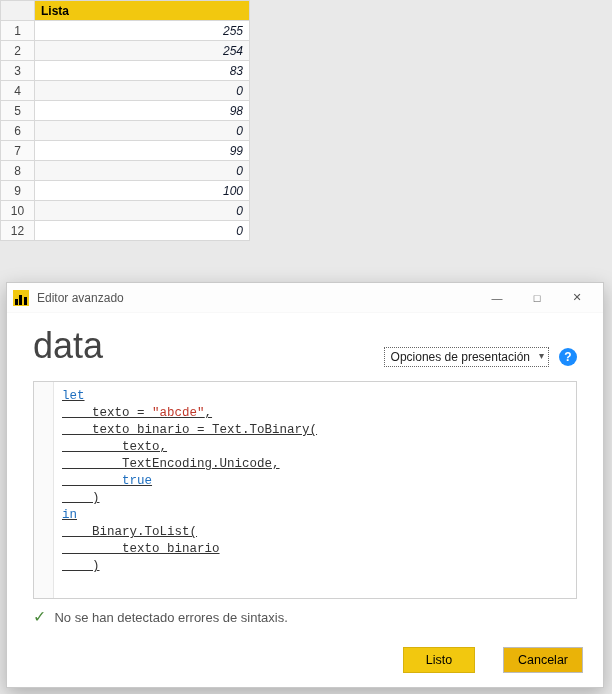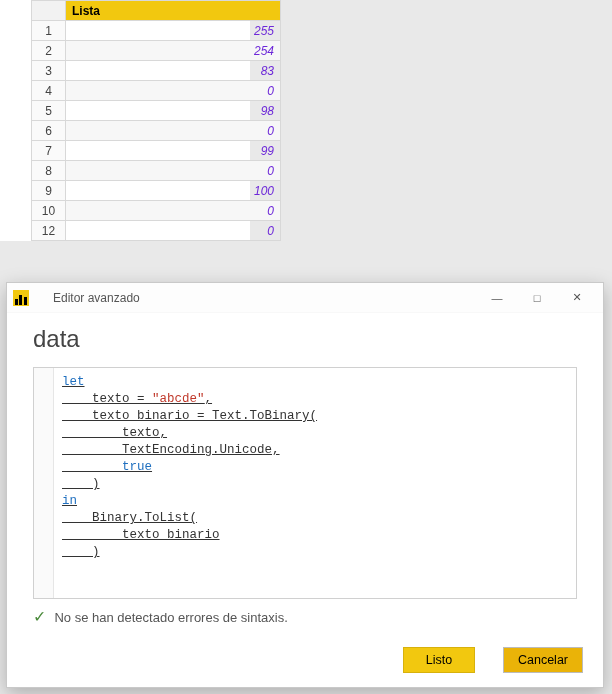--- a/index.html
+++ b/index.html
@@ -14,21 +14,20 @@
     position: relative;
   }
   .table-wrap {
     background: #fff;
     width: 250px;
     margin: 0 0 0 0;
   }
   table.data {
     border-collapse: collapse;
     width: 100%;
-    margin-left: 31px;
   }
   table.data th, table.data td {
     border: 1px solid #d8d8d8;
     padding: 2px 6px;
     height: 20px;
     font-size: 12px;
   }
   table.data th.rowidx-head {
     width: 34px;
     background: #f2f2f2;
@@ -44,21 +43,21 @@
     text-align: center;
     background: #fafafa;
     color: #444;
   }
   table.data tbody tr:nth-child(even) td.cell {
     background: #f7f7f7;
   }
   table.data td.cell {
     text-align: right;
     font-style: italic;
-    color: #6d28d9;
+    color: #0f172a;
   }
 
   
   .dialog {
     position: absolute;
     left: 6px;
     top: 282px;
     width: 598px;
     height: 406px;
     background: #fff;
@@ -67,21 +66,20 @@
     display: flex;
     flex-direction: column;
   }
   .dialog .titlebar {
     display: flex;
     align-items: center;
     height: 30px;
     padding: 0 6px;
     background: #fdfdfd;
     border-bottom: 1px solid rgba(0,0,0,0.02);
-    gap: 16px;
   }
   .dialog .app-icon {
     width: 16px; height: 16px;
     background: #f2c80f;
     margin-right: 8px;
     display: flex; align-items:flex-end; justify-content:space-around;
     padding:1px;
   }
   .dialog .app-icon span { width:3px; background:#000; display:block;}
   .dialog .app-icon span:nth-child(1){height:6px;}
@@ -102,21 +100,21 @@
   .dialog .body {
     padding: 6px 26px 12px 26px;
     flex:1;
     display:flex; flex-direction:column;
   }
   .dialog .headrow {
     display:flex; align-items:flex-end; justify-content:space-between;
     margin: 6px 0 14px 0;
   }
   .dialog .querytitle {
-    font-size: 24px;
+    font-size: 36px;
     font-weight: 300;
     color: #444;
   }
   .dialog .headrow .right {
     display:flex; align-items:center; gap:10px;
   }
   .dropdown {
     border:1px dotted #666;
     padding: 2px 18px 2px 6px;
     font-size: 12px;
@@ -261,20 +259,24 @@
     <div class="winbtns">
       <div class="winbtn">—</div>
       <div class="winbtn">□</div>
       <div class="winbtn close">✕</div>
     </div>
   </div>
 
   <div class="body">
     <div class="headrow">
       <div class="querytitle">data</div>
+      <div class="right">
+        <div class="dropdown">Opciones de presentación</div>
+        <div class="helpbtn">?</div>
+      </div>
     </div>
 
     <div class="code-border">
       <div class="gutter"></div>
       <div class="code-area" id="code-area" contenteditable="true" spellcheck="false" style=""><span class="kw">let</span>
     texto = <span class="str">"abcde"</span>,
     texto_binario = Text.ToBinary(
         texto,
         TextEncoding.Unicode,
         <span class="kw">true</span>

